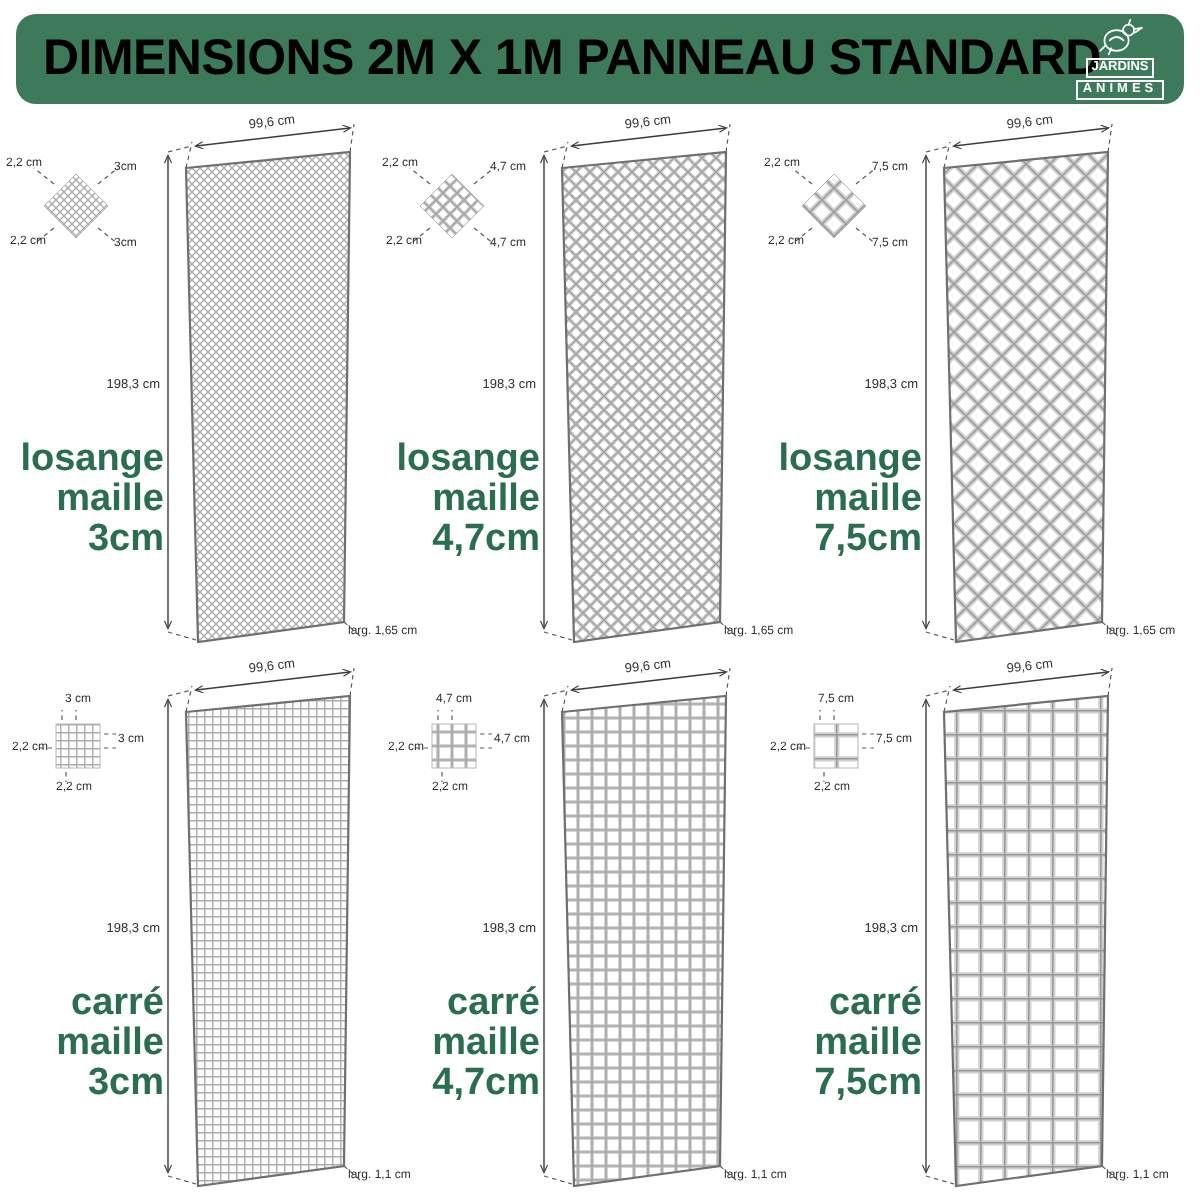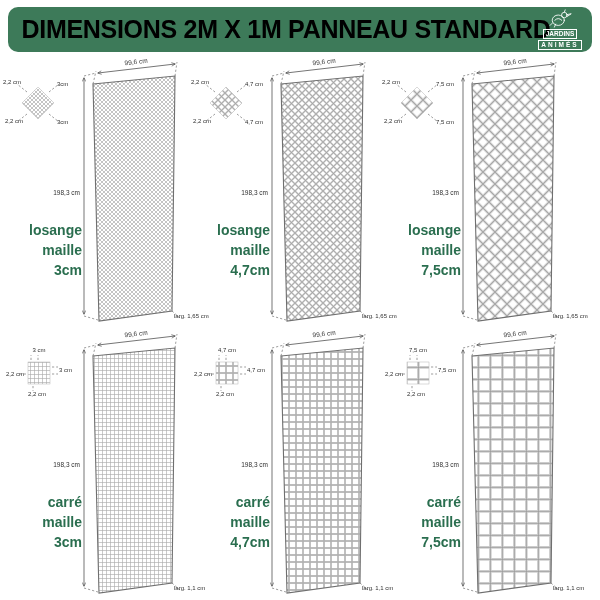--- a/index.html
+++ b/index.html
@@ -38,21 +38,21 @@
   .losange .d1{left:0px;top:21px;width:19px;text-align:right;}
   .losange .d2{left:55px;top:23px;width:32px;text-align:left;}
   .losange .d3{left:2px;top:60px;width:19px;text-align:right;}
   .losange .d4{left:55px;top:61px;width:32px;text-align:left;}
   .carre .d1{left:16px;top:17px;width:42px;text-align:center;}
   .carre .d2{left:57px;top:37px;width:32px;text-align:left;}
   .carre .d3{left:0px;top:41px;width:22px;text-align:right;}
   .carre .d4{left:14px;top:61px;width:42px;text-align:center;}
   .plabel{
     position:absolute;left:0px;top:162px;width:80px;text-align:right;
-    color:#2a6e4f;font-weight:bold;font-size:14px;line-height:20px;
+    color:#2a6e4f;font-weight:bold;font-size:19px;line-height:20px;
   }
   
   .dimline{stroke:#3a3a3a;stroke-width:0.7;fill:none;}
   .dash{stroke:#5a5a5a;stroke-width:0.6;fill:none;stroke-dasharray:2.2,2;}
   .panelq{stroke:#6f6f6f;stroke-width:1.1;}
   .patch{stroke:#b5b5b5;stroke-width:0.5;}
 </style>
 </head>
 <body>
 

